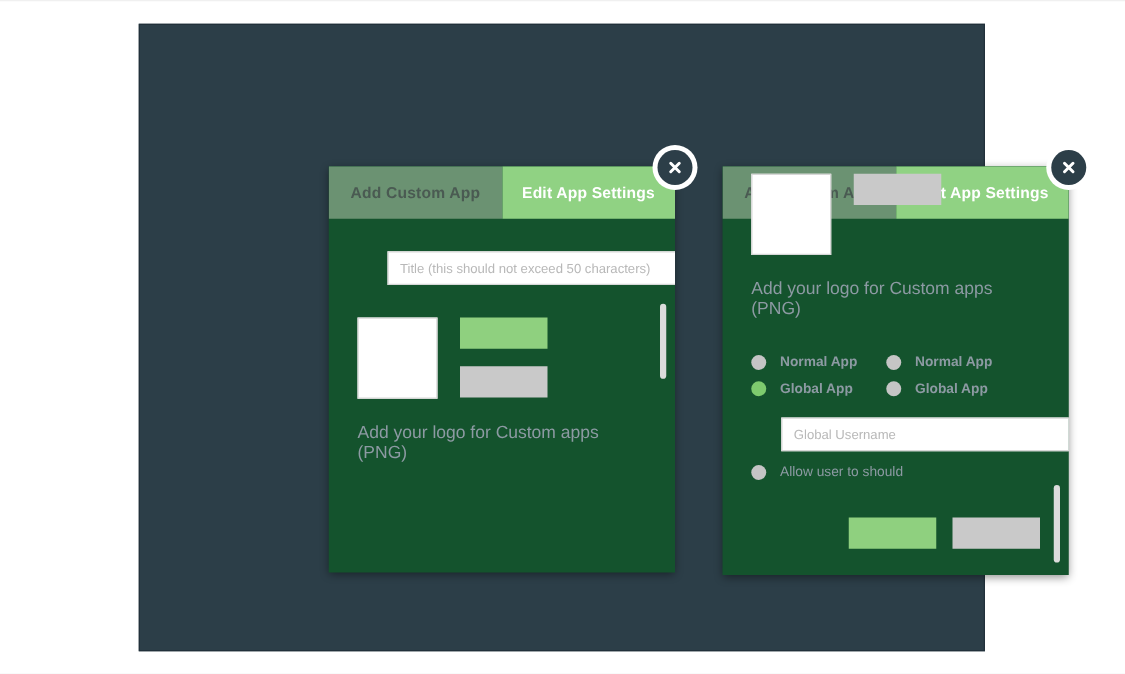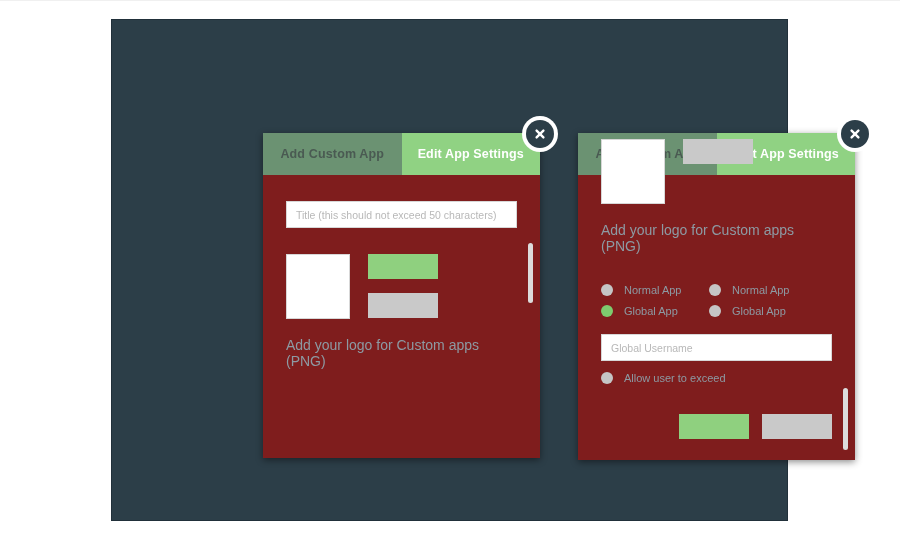--- a/index.html
+++ b/index.html
@@ -34,21 +34,21 @@
     width: 677px;
     height: 502px;
     background: #2c3e48;
     border: 1px solid #21303a;
     box-sizing: border-box;
   }
 
   
   .panel {
     position: absolute;
-    background: #7f1d1d;
+    background: #14532d;
     box-shadow: 0 2px 7px rgba(0,0,0,0.45);
     box-sizing: border-box;
     overflow: hidden;
   }
   .panel-left {
     left: 151px;
     top: 113px;
     width: 277px;
     height: 325px;
   }
@@ -108,20 +108,21 @@
     height: 27px;
     background: #ffffff;
     border: 1px solid #d7d7d7;
     box-sizing: border-box;
     display: flex;
     align-items: center;
     padding: 0 9px;
     margin-bottom: 11px;
     font-size: 10.5px;
     color: #b8b8b8;
+    margin-left: 24px;
   }
   .field.textarea {
     height: 45px;
     align-items: flex-start;
     padding-top: 7px;
     margin-bottom: 0;
   }
 
   .logo-row {
     display: flex;
@@ -158,20 +159,21 @@
   }
 
   
   .radio-grid {
     margin-top: 30px;
   }
   .radio-line {
     display: flex;
     align-items: flex-start;
     margin-bottom: 9px;
+    font-weight: bold;
   }
   .radio-col {
     display: flex;
     align-items: center;
     width: 108px;
   }
   .dot {
     width: 12px;
     height: 12px;
     border-radius: 50%;
@@ -319,21 +321,21 @@
                 <span class="radio-label">Global App</span>
               </div>
             </div>
           </div>
 
           <div class="field" style="margin-top:17px;">Global Username</div>
 
 
           <div class="allow-row">
             <span class="dot"></span>
-            <span class="radio-label">Allow user to exceed</span>
+            <span class="radio-label">Allow user to should</span>
           </div>
 
           <div class="action-row">
             <button class="btn btn-green"></button>
             <button class="btn btn-gray"></button>
           </div>
         </div>
 
         <div class="scroll-track sb-right">
           <div class="scroll-thumb" style="top:0; height:62px;"></div>

